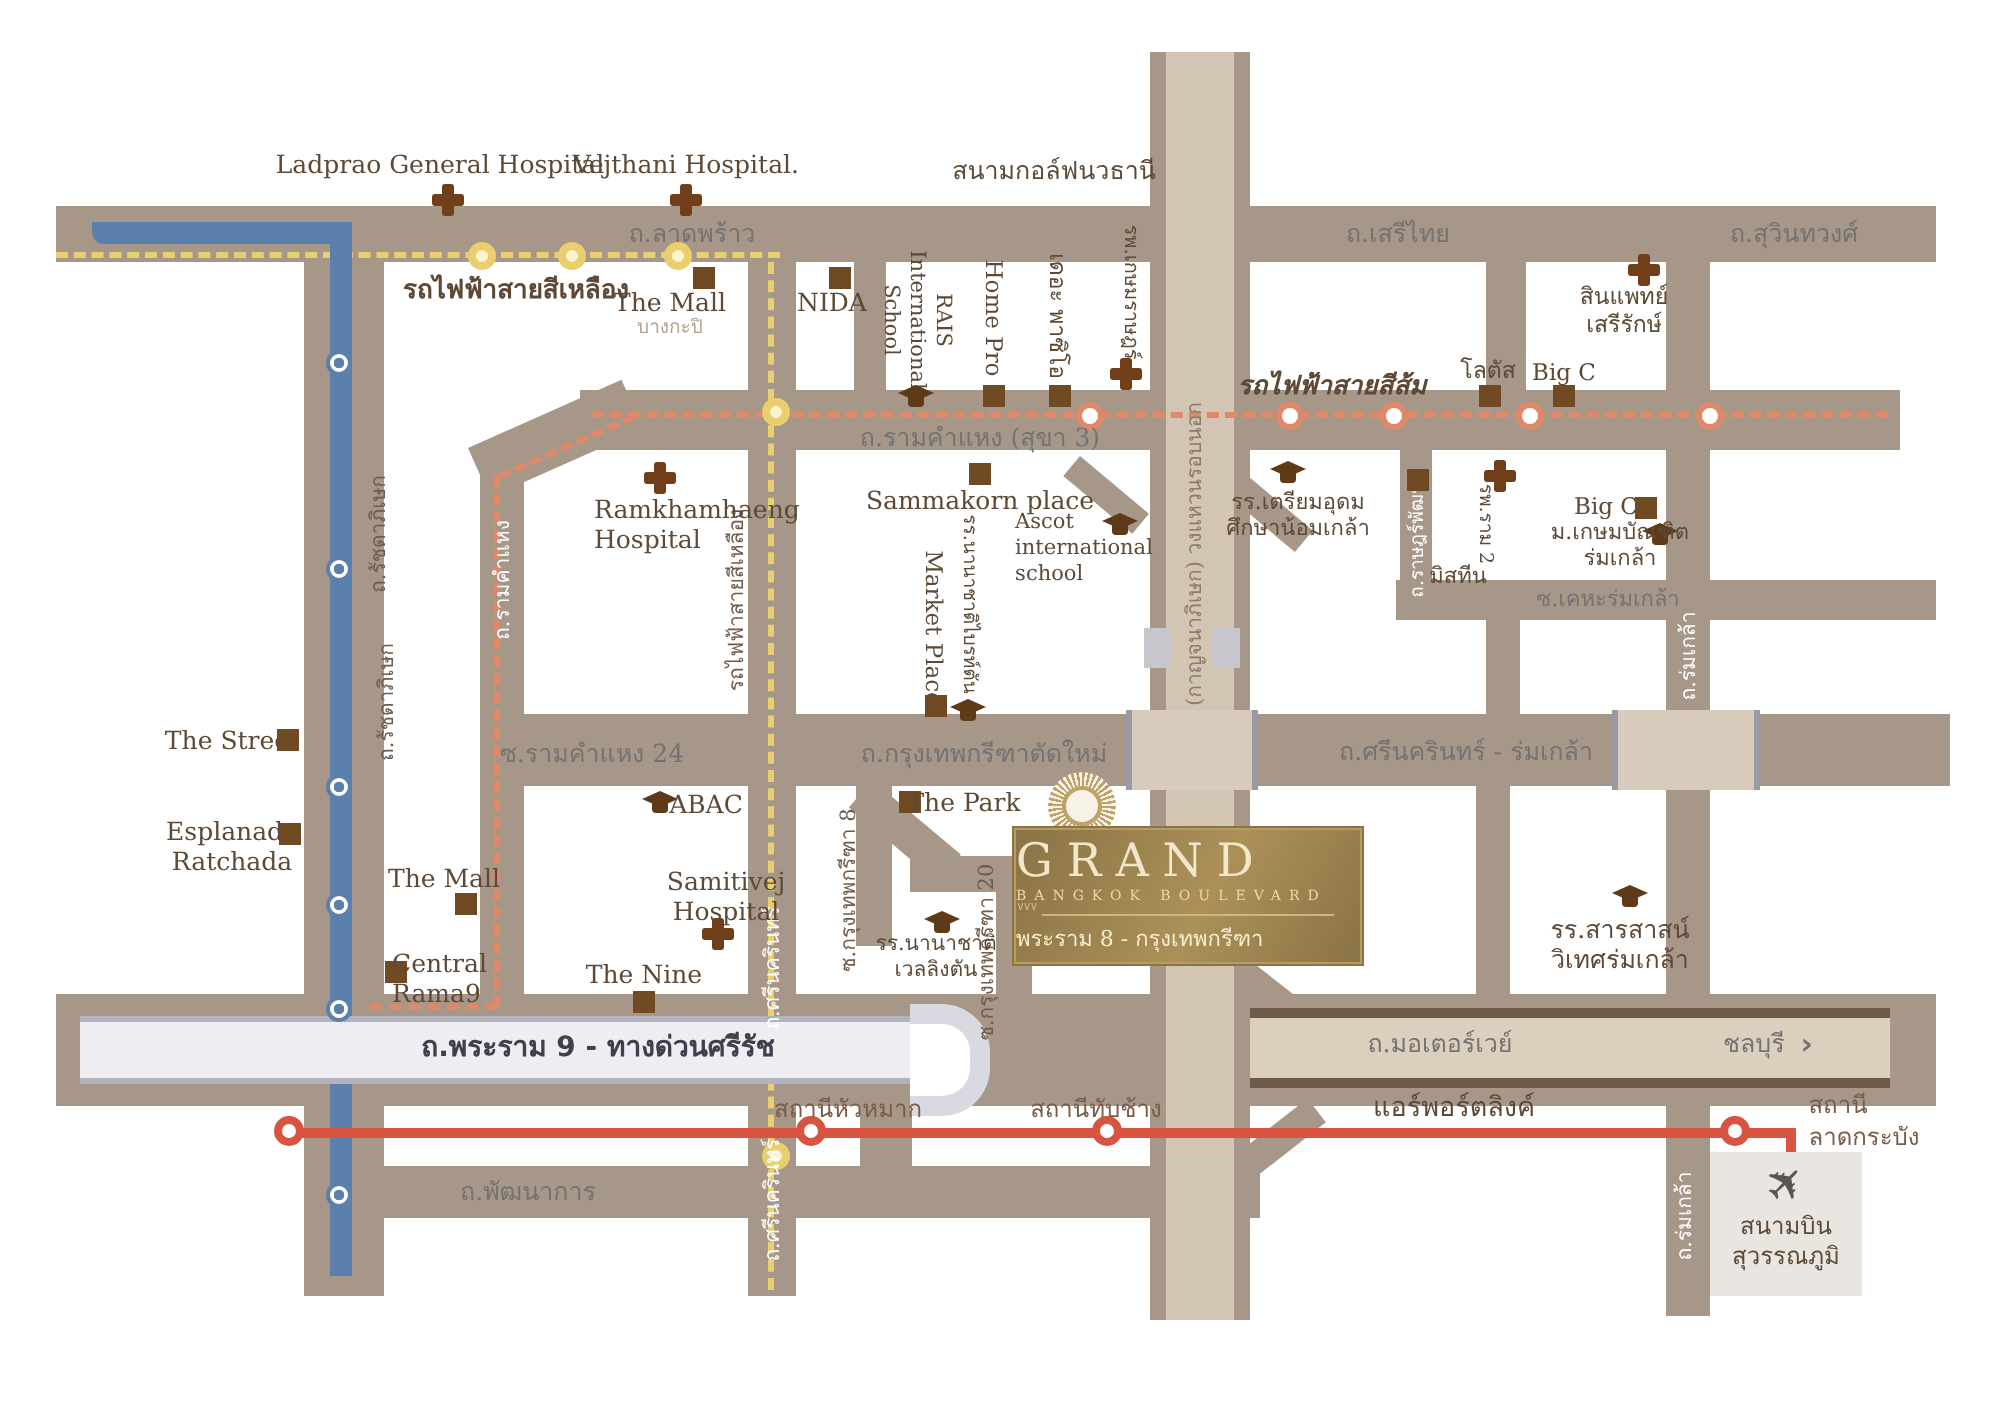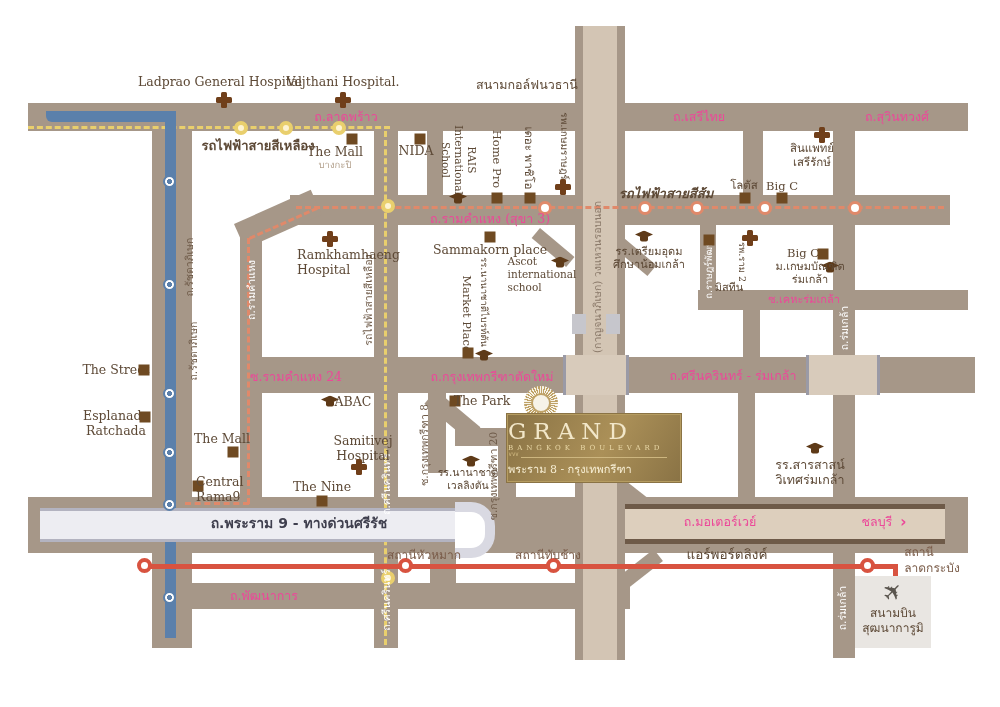--- a/index.html
+++ b/index.html
@@ -23,21 +23,21 @@
   .st.o{width:14px;height:14px;border:3.5px solid #e0896a;}
   .st.b{width:13px;height:13px;border:2.5px solid #5b80ab;
         background:radial-gradient(circle,#5b80ab 0 2.5px,#fff 2.8px);}
   .st.r{width:15px;height:15px;border:4px solid #d85340;}
   .lm{position:absolute;color:#5d4936;font-size:12.5px;line-height:1.22;text-align:center;
       transform:translate(-50%,-50%);white-space:nowrap;}
   .lm.left{text-align:left;transform:translate(0,-50%);}
   .lm.small{font-size:10.5px;}
   .lm.bold{font-weight:bold;font-size:13px;}
   .sub{display:block;font-size:9.5px;color:#b3a18d;}
-  .rl{position:absolute;color:#ec4899;font-size:12.5px;transform:translate(-50%,-50%);white-space:nowrap;}
+  .rl{position:absolute;color:#737373;font-size:12.5px;transform:translate(-50%,-50%);white-space:nowrap;}
   .rlv{position:absolute;color:#fff;font-size:10.5px;transform:translate(-50%,-50%) rotate(-90deg);white-space:nowrap;}
   .lv{position:absolute;color:#6f5b49;font-size:10.5px;transform:translate(-50%,-50%) rotate(-90deg);white-space:nowrap;}
   .lmv{position:absolute;color:#5d4936;font-size:11.5px;line-height:1.25;text-align:center;
        transform:translate(-50%,-50%) rotate(90deg);white-space:nowrap;}
   .sq{position:absolute;width:11px;height:11px;background:#6f4a22;transform:translate(-50%,-50%);}
   .cross{position:absolute;width:16px;height:16px;transform:translate(-50%,-50%);}
   .cross::before{content:"";position:absolute;left:5px;top:0;width:6px;height:16px;background:#703f1a;border-radius:1.5px;}
   .cross::after{content:"";position:absolute;left:0;top:5px;width:16px;height:6px;background:#703f1a;border-radius:1.5px;}
   .cap{position:absolute;width:18px;height:11px;transform:translate(-50%,-50%);}
   .cap::before{content:"";position:absolute;left:0;top:0;width:18px;height:8px;background:#5e3a18;
@@ -310,17 +310,17 @@
     <div class="bb">BANGKOK BOULEVARD</div>
     <span class="zz">∨∨∨</span>
     <div class="dv"></div>
     <div class="loc">พระราม 8 - กรุงเทพกรีฑา</div>
   </div>
 
   <div class="airport">
     <span class="plane">✈</span>
     <div class="t">
       <span>สนามบิน</span><br>
-      <span>สุฒนาการูมิ</span>
+      <span>สุวรรณภูมิ</span>
     </div>
   </div>
 
 </div>
 
 </body></html>

